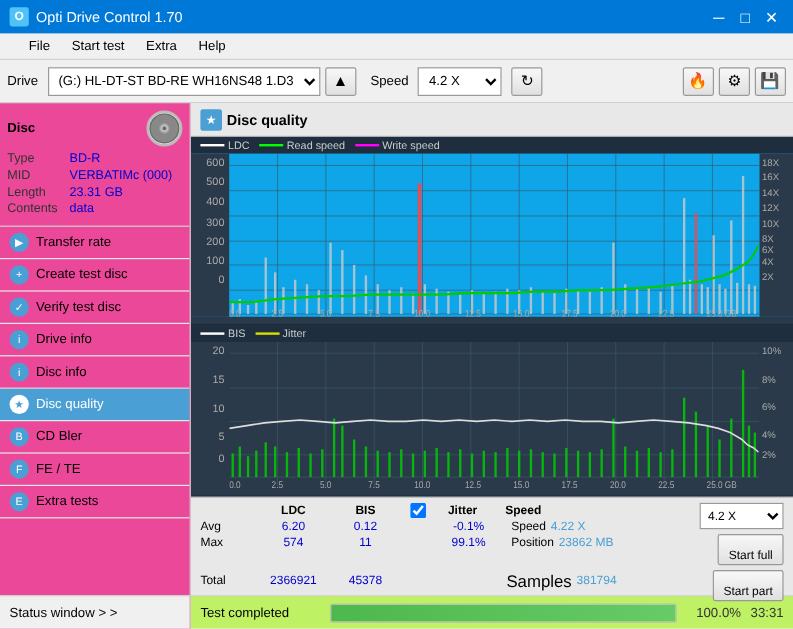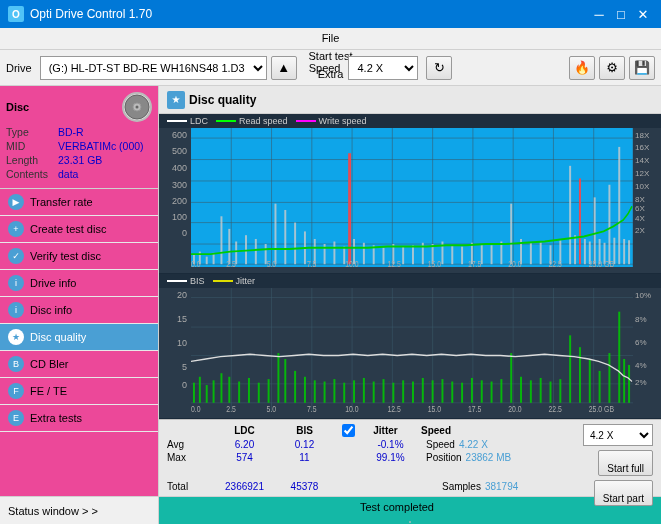--- a/index.html
+++ b/index.html
@@ -6,21 +6,21 @@
     body { font-family: 'Segoe UI', Tahoma, Geneva, Verdana, sans-serif; font-size: 11px; background: #f0f0f0; width: 661px; height: 524px; overflow: hidden; }
     
     
     .title-bar { background: #0078d7; color: white; display: flex; align-items: center; justify-content: space-between; padding: 4px 8px; height: 28px; }
     .title-bar-left { display: flex; align-items: center; gap: 6px; font-size: 12px; font-weight: 500; }
     .title-bar-icon { width: 16px; height: 16px; background: #4fc3f7; border-radius: 2px; display: flex; align-items: center; justify-content: center; font-size: 9px; color: white; font-weight: bold; }
     .title-bar-controls { display: flex; gap: 2px; }
     .title-btn { width: 20px; height: 20px; border: none; background: transparent; color: white; cursor: pointer; display: flex; align-items: center; justify-content: center; font-size: 13px; border-radius: 2px; }
 
     
-    .menu-bar { background: #f0f0f0; border-bottom: 1px solid #d0d0d0; display: flex; align-items: center; padding: 2px 16px; height: 22px; gap: 2px; flex-direction: column; }
+    .menu-bar { background: #f0f0f0; border-bottom: 1px solid #d0d0d0; display: flex; align-items: center; padding: 2px 16px; height: 22px; gap: 2px; }
     .menu-item { padding: 2px 8px; cursor: pointer; border-radius: 2px; font-size: 11px; }
 
     
     .toolbar { background: #f0f0f0; border-bottom: 1px solid #d0d0d0; display: flex; align-items: center; padding: 3px 6px; height: 36px; gap: 4px; }
     .toolbar-label { font-size: 11px; font-weight: 500; margin-right: 4px; }
     .drive-select { height: 24px; border: 1px solid #999; background: white; padding: 0 4px; font-size: 11px; min-width: 220px; }
     .toolbar-btn { width: 26px; height: 24px; border: 1px solid #999; background: linear-gradient(to bottom, #f8f8f8, #e0e0e0); cursor: pointer; display: flex; align-items: center; justify-content: center; border-radius: 2px; font-size: 13px; }
     .speed-label { font-size: 11px; font-weight: 500; margin-left: 8px; margin-right: 4px; }
     .speed-select { height: 24px; border: 1px solid #999; background: white; padding: 0 4px; font-size: 11px; width: 70px; }
     .toolbar-spacer { flex: 1; }
@@ -68,21 +68,21 @@
     .legend-item { display: flex; align-items: center; gap: 3px; font-size: 9px; color: #ccc; }
     .legend-color { width: 20px; height: 2px; }
     .legend-color.ldc { background: white; }
     .legend-color.read { background: #00ff00; }
     .legend-color.write { background: #ff00ff; }
     .legend-color.bis { background: white; }
     .legend-color.jitter { background: #ffff00; }
     .speed-combo { height: 22px; border: 1px solid #999; background: white; padding: 0 2px; font-size: 10px; width: 70px; }
     .action-btn { height: 22px; border: 1px solid #999; background: linear-gradient(to bottom, #f8f8f8, #e0e0e0); cursor: pointer; font-size: 10px; padding: 12px 8px; white-space: nowrap; border-radius: 2px; }
 
-    .progress-bar-area { display: flex; align-items: center; background: #14b8a6; border-top: 1px solid #d0d0d0; padding: 4px 8px; gap: 8px; height: 28px; flex-direction: column; }
+    .progress-bar-area { display: flex; align-items: center; background: #bef264; border-top: 1px solid #d0d0d0; padding: 4px 8px; gap: 8px; height: 28px; }
     .status-text { font-size: 11px; min-width: 100px; }
     .progress-bar-bg { flex: 1; height: 16px; background: #e0e0e0; border: 1px solid #bbb; border-radius: 2px; overflow: hidden; }
     .progress-bar-fill { height: 100%; background: linear-gradient(to right, #4db84d, #66cc66); }
     .progress-pct { font-size: 11px; min-width: 45px; text-align: right; color: #333; }
     .time-label { font-size: 11px; color: #333; }
     .chart-x-label { fill: #aaa; font-size: 8px; }
     .chart-y-label-left { fill: #aaa; font-size: 8px; text-anchor: end; }
   </style>
 </head>
 <body>
@@ -502,21 +502,21 @@
         <span style="margin-left:8px; font-size:10px; font-weight:500;">Position</span>
         <span style="margin-left:4px; color:#4a9fd4; font-size:10px;">23862 MB</span>
       </div>
 
       <div style="display:flex; align-items:center; font-size:10px;">
         <span style="min-width:45px; font-weight:500;">Total</span>
         <span style="min-width:65px; color:#0000cc; text-align:center;">2366921</span>
         <span style="min-width:55px; color:#0000cc; text-align:center;">45378</span>
         <span style="margin-left:10px; margin-right:3px; min-width:18px;"></span>
         <span style="min-width:55px;"></span>
-        <span style="margin-left:24px; font-size:10px; font-weight:500;">Samples</span>
+        <span style="margin-left:4px; font-size:14px; font-weight:500;">Samples</span>
         <span style="margin-left:4px; color:#4a9fd4; font-size:10px;">381794</span>
       </div>
 
       <div style="position:absolute; right:8px; top:4px; display:flex; flex-direction:column; gap:4px; align-items:flex-end;">
         <select class="speed-combo">
           <option>4.2 X</option>
         </select>
         <button class="action-btn">Start full</button>
         <button class="action-btn">Start part</button>
       </div>

